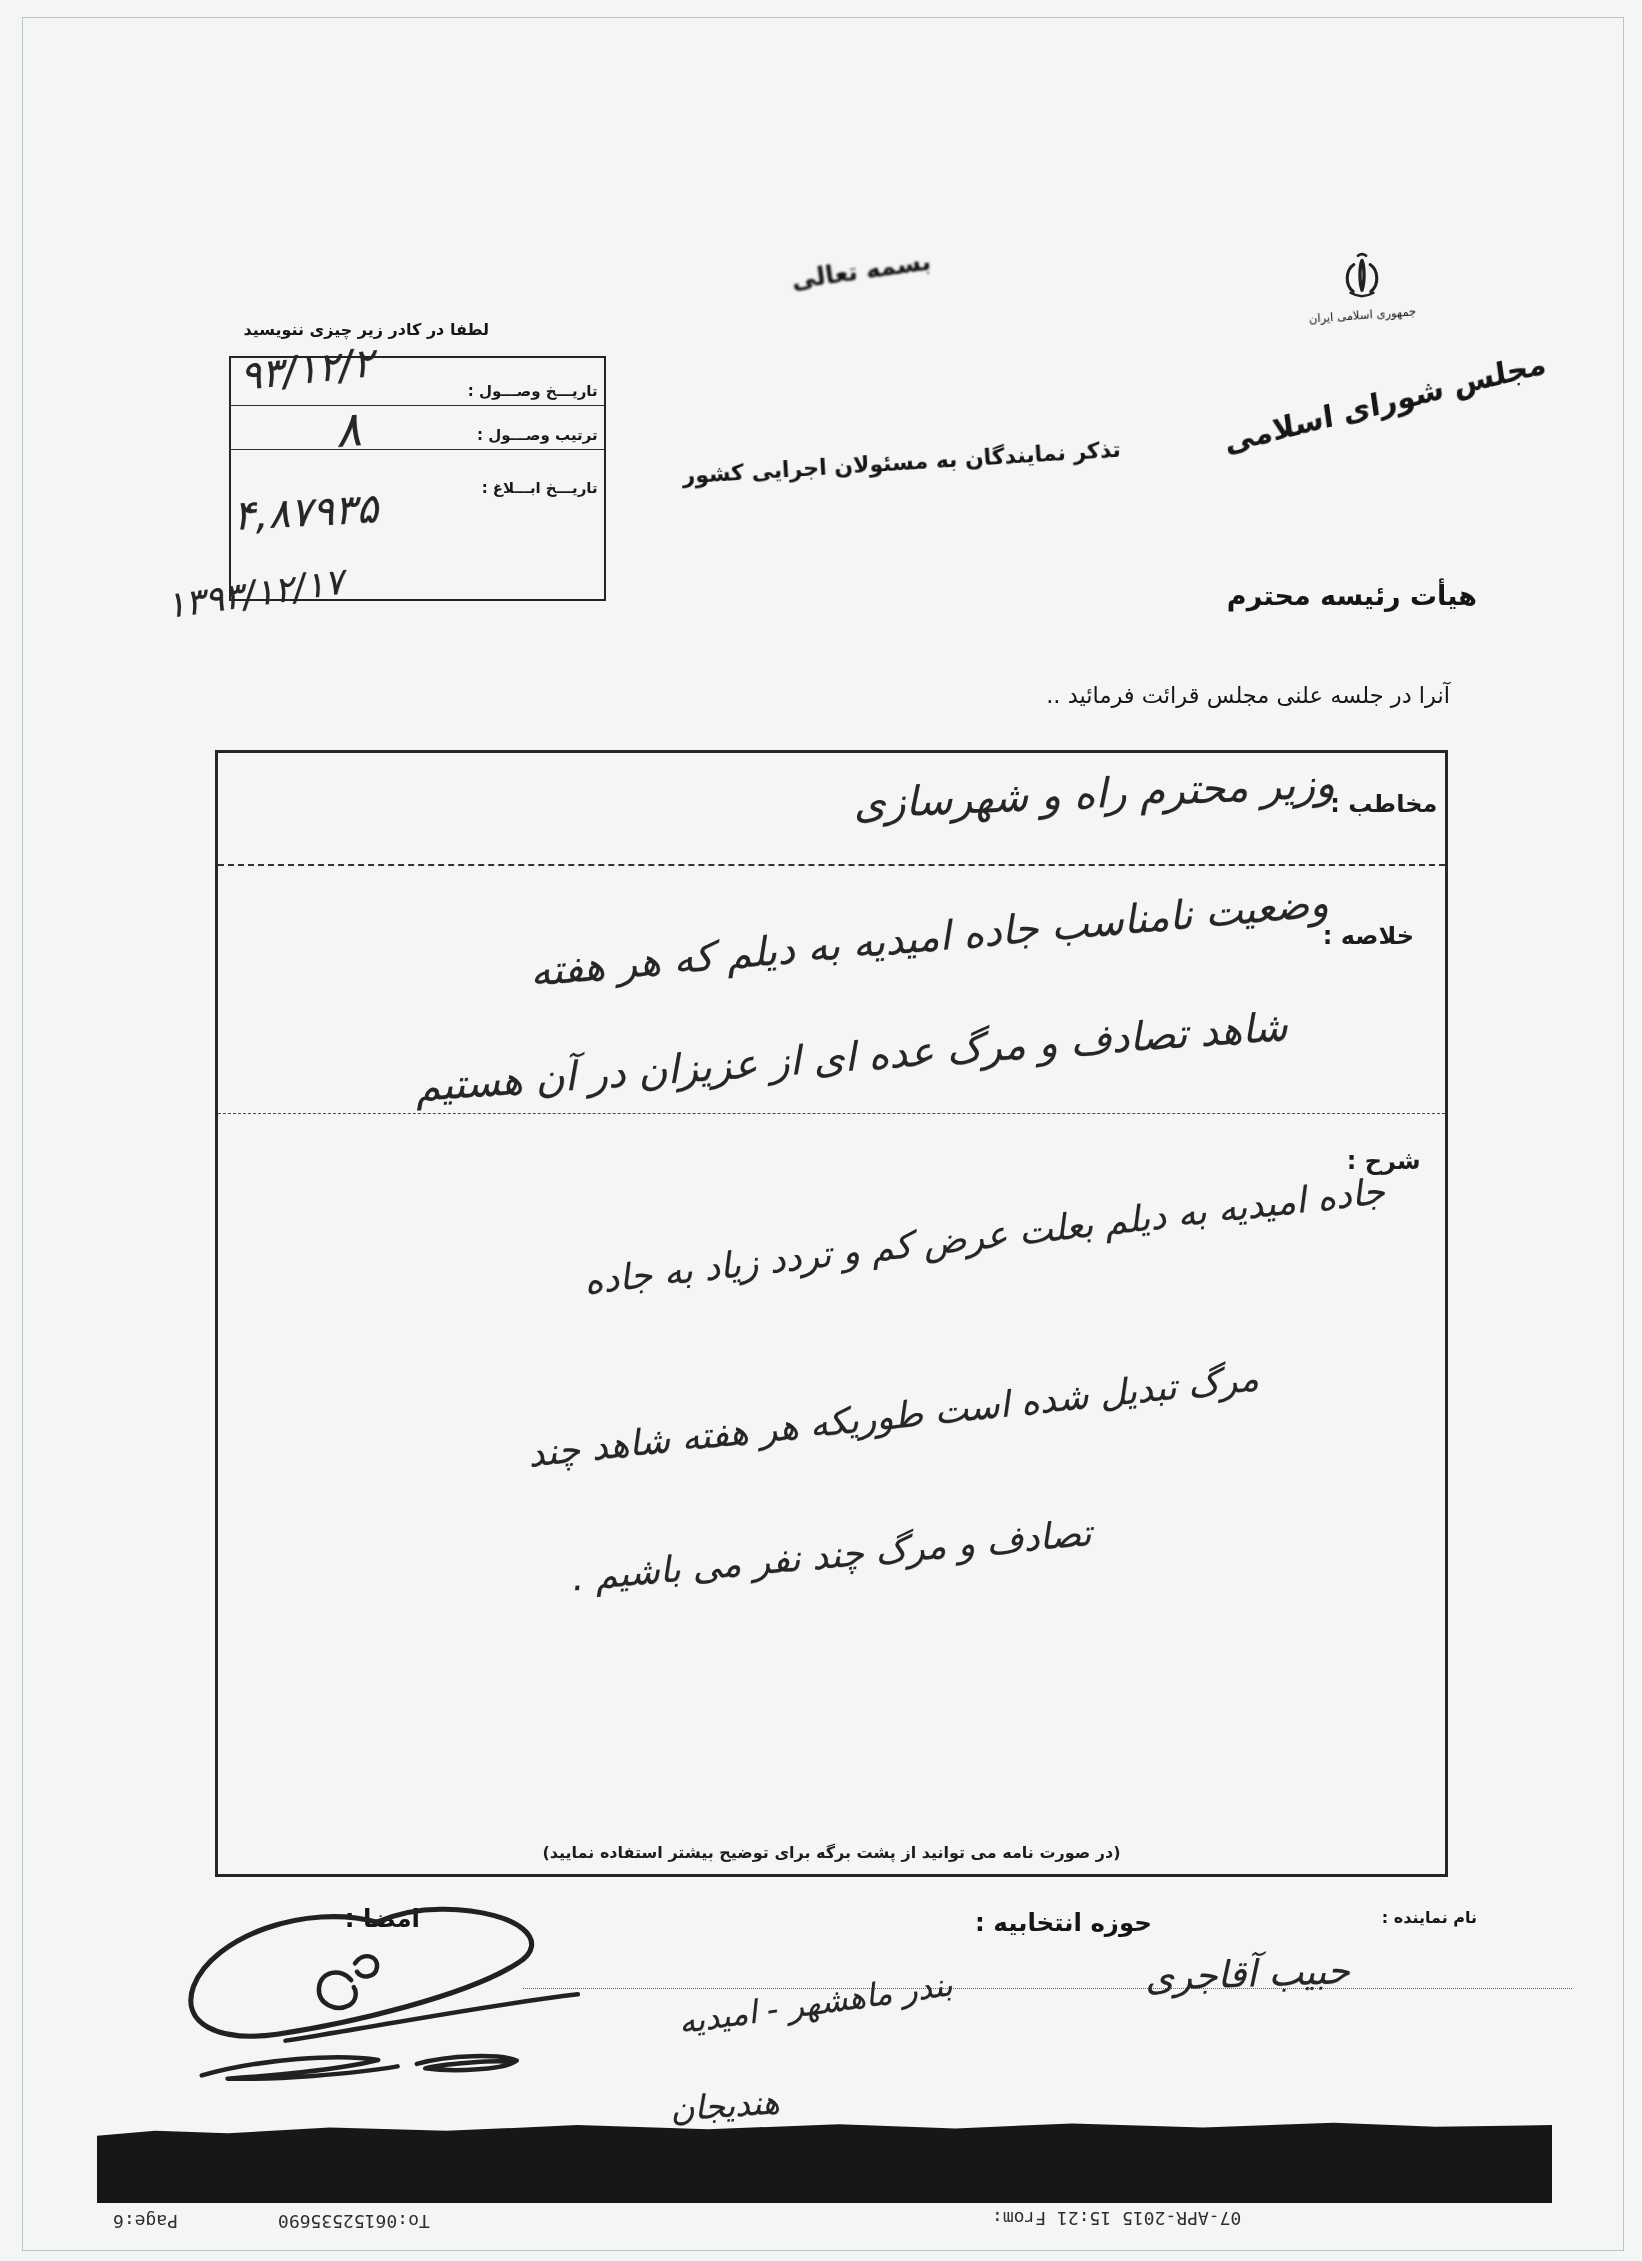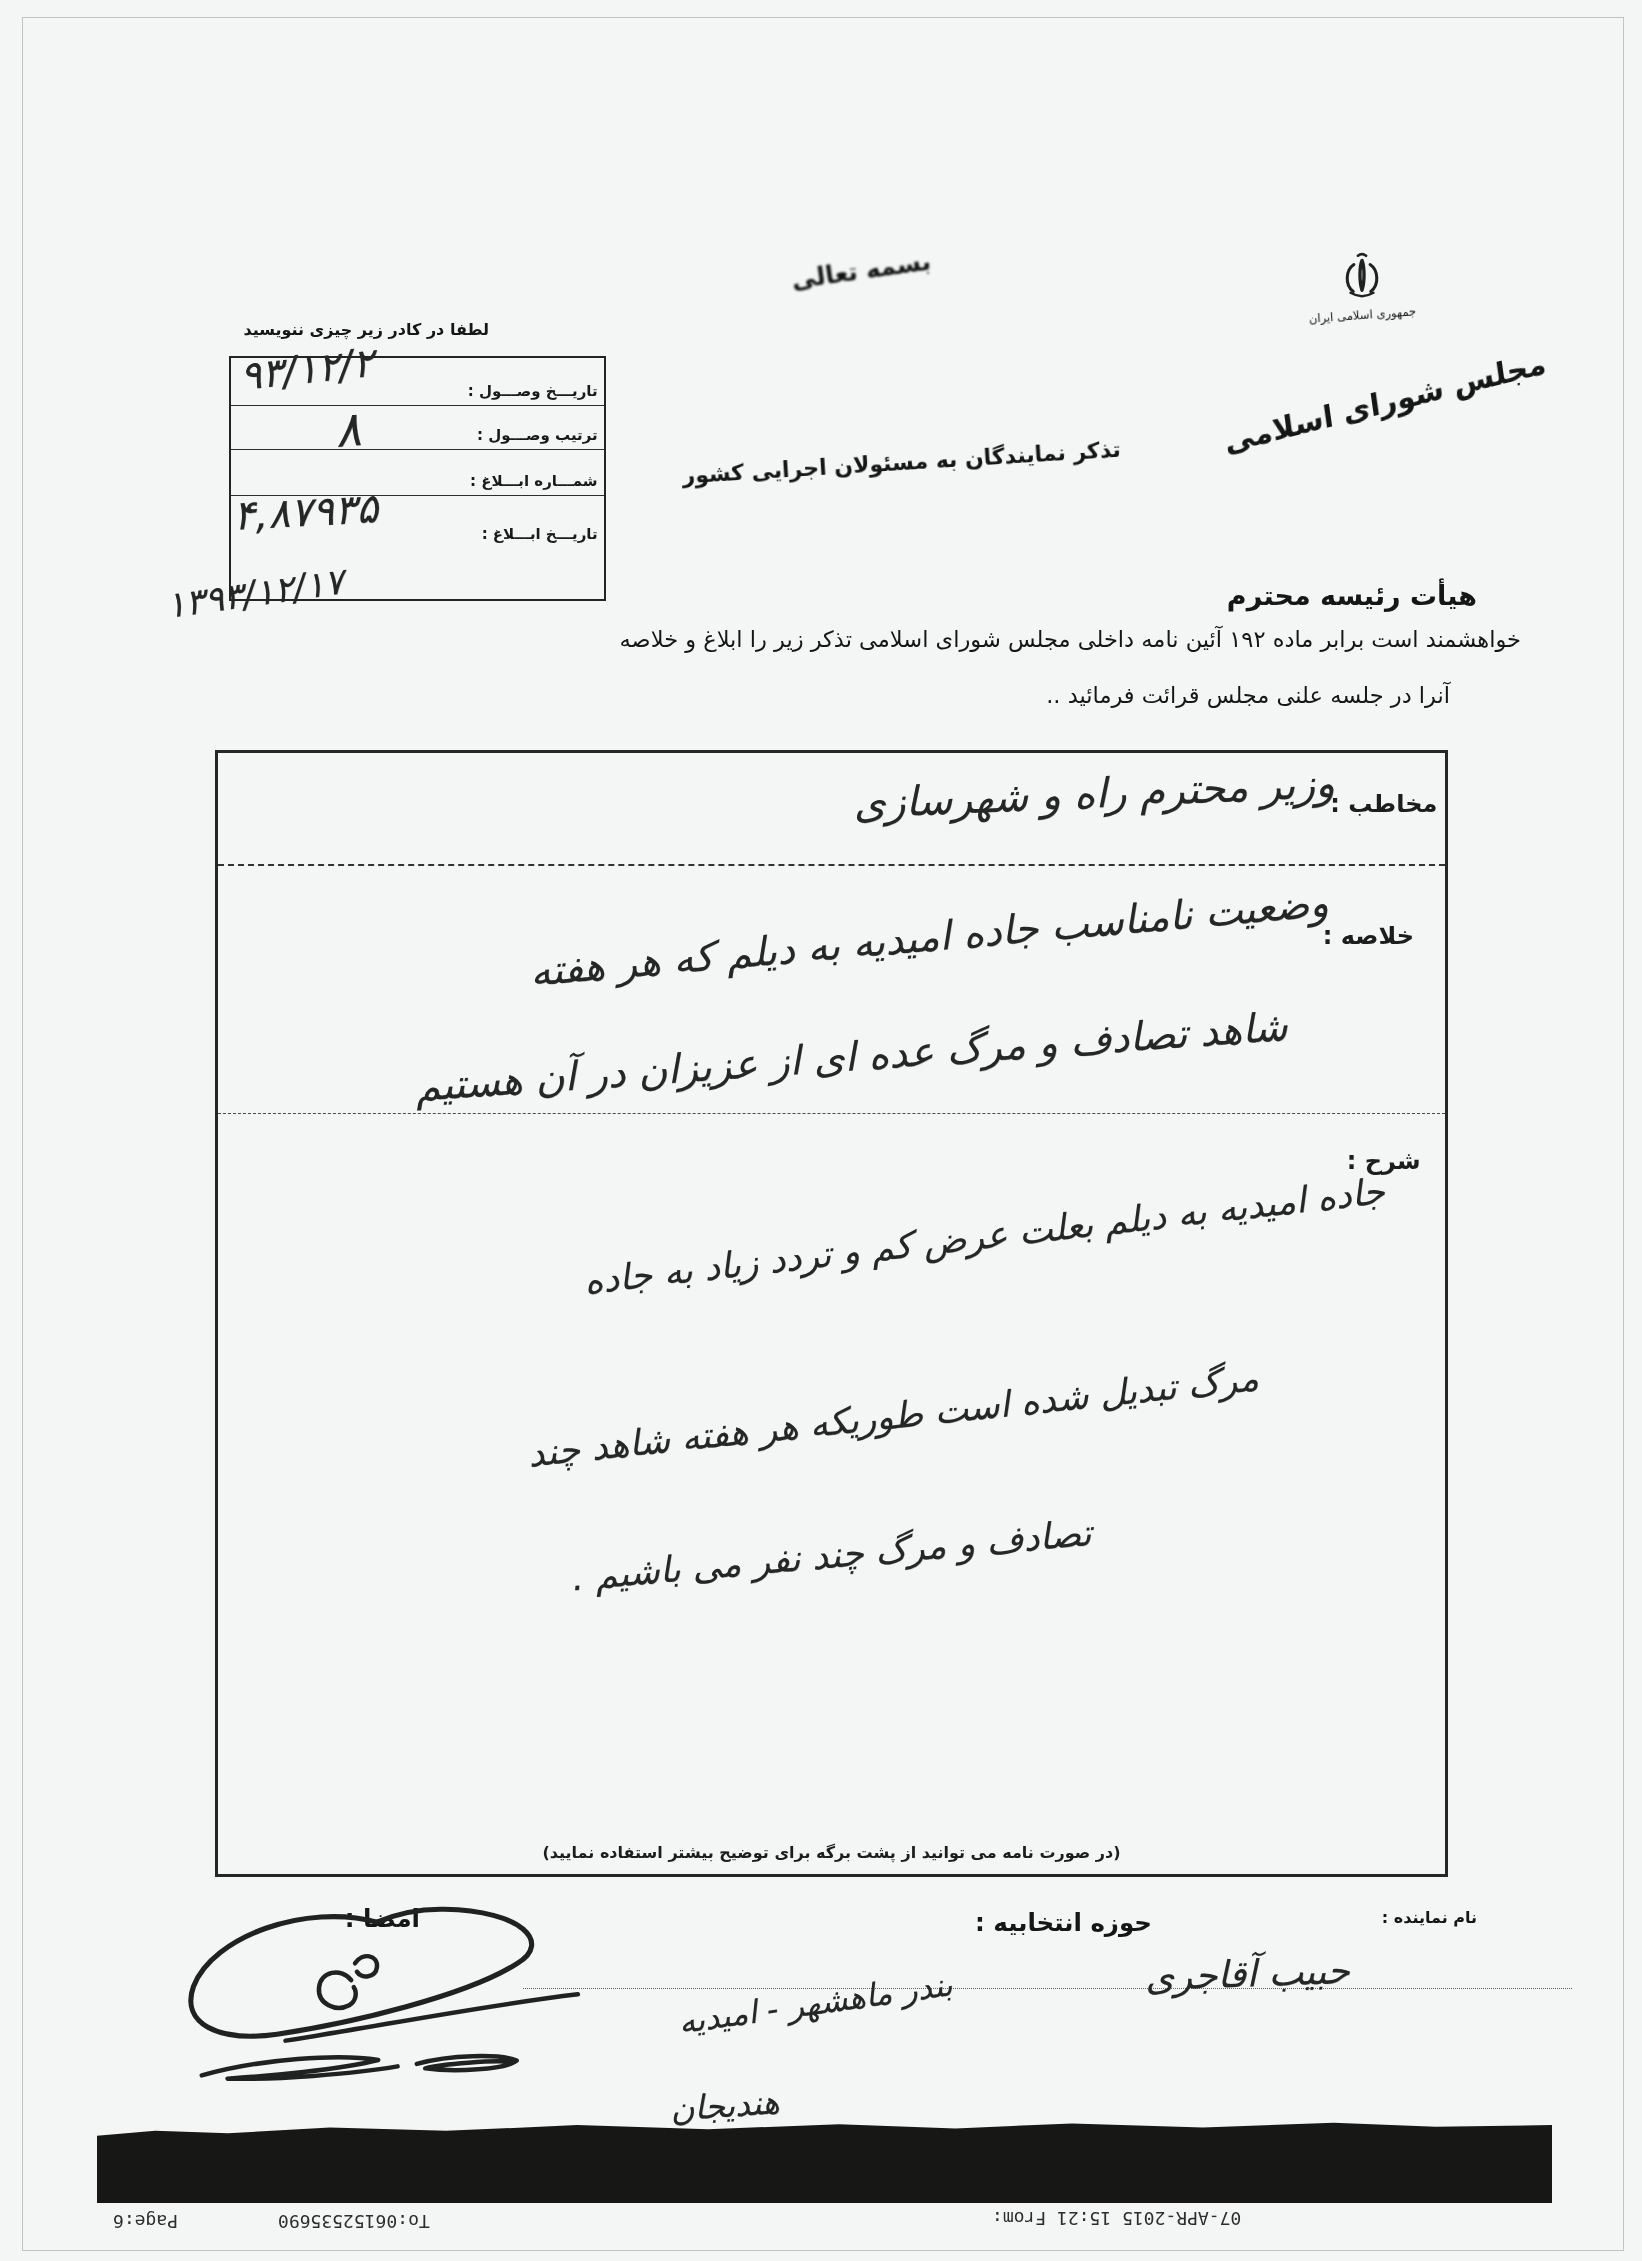--- a/index.html
+++ b/index.html
@@ -105,23 +105,20 @@
 
   <div class="printed bold no-write">لطفا در کادر زیر چیزی ننویسید</div>
 
   <div class="abs stamp-box">
     <div class="form-row r1">
       <span class="fr-label">تاریـــخ وصـــول :</span>
     </div>
     <div class="form-row r2">
       <span class="fr-label">ترتیب وصـــول :</span>
     </div>
-    <div class="form-row r4">
-      <span class="fr-label">شمـــاره ابـــلاغ :</span>
-    </div>
     <div class="form-row r5">
       <span class="fr-label">تاریـــخ ابـــلاغ :</span>
     </div>
   </div>
   <div class="hw hw-receipt-date">۹۳/۱۲/۲</div>
   <div class="hw hw-receipt-order">۸</div>
   <div class="hw hw-notif-no">۴,۸۷۹۳۵</div>
   <div class="hw hw-stamp-date">۱۳۹۳/۱۲/۱۷</div>
 
   <div class="calli besmele">بسمه تعالی</div>
@@ -131,21 +128,20 @@
     <path class="ink" stroke-width="5" d="M50,14 C46,24 46,46 50,58 C54,46 54,24 50,14 Z"></path>
     <path class="ink" stroke-width="4.5" d="M38,20 C26,28 24,50 37,60"></path>
     <path class="ink" stroke-width="4.5" d="M62,20 C74,28 76,50 63,60"></path>
     <path class="ink" stroke-width="3.5" d="M33,62 Q50,72 67,62"></path>
   </svg>
   <div class="printed emblem-caption">جمهوری اسلامی ایران</div>
   <div class="calli majles">مجلس شورای اسلامی</div>
   <div class="calli doc-title">تذکر نمایندگان به مسئولان اجرایی کشور</div>
 
   <div class="printed salutation">هیأت رئیسه محترم</div>
-  <div class="printed body-l1">خواهشمند است برابر ماده ۱۹۲ آئین نامه داخلی مجلس شورای اسلامی تذکر زیر را ابلاغ و خلاصه</div>
   <div class="printed body-l2">آنرا در جلسه علنی مجلس قرائت فرمائید ..</div>
 
   <div class="abs notice-table">
     <span class="t-label addr-label">مخاطب :</span>
     <span class="hw hw-addr">وزیر محترم راه و شهرسازی</span>
     <div class="divider div1"></div>
 
     <span class="t-label sum-label">خلاصه :</span>
     <span class="hw hw-sum1">وضعیت نامناسب جاده امیدیه به دیلم که هر هفته</span>
     <span class="hw hw-sum2">شاهد تصادف و مرگ عده ای از عزیزان در آن هستیم</span>

